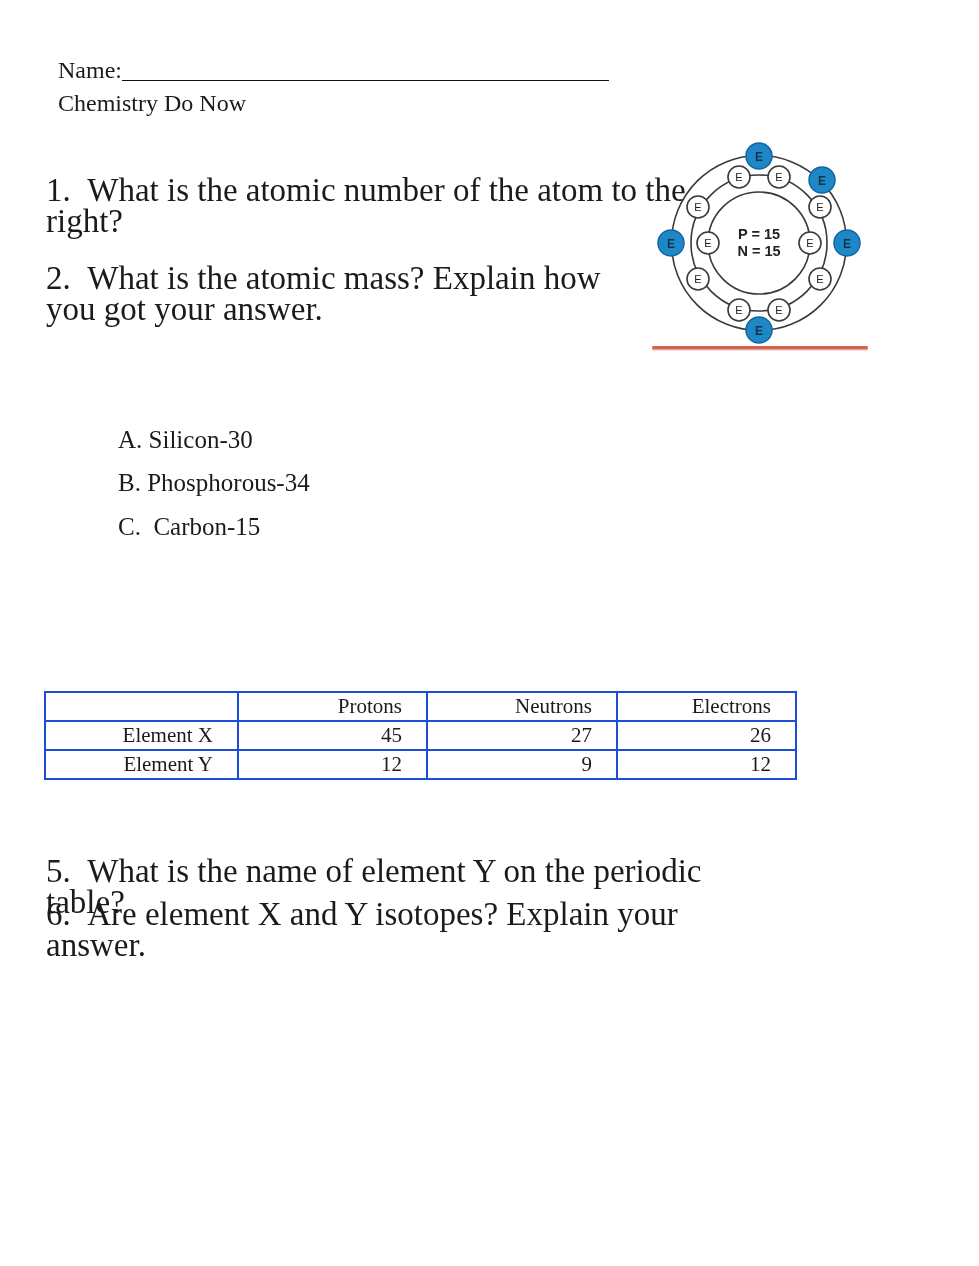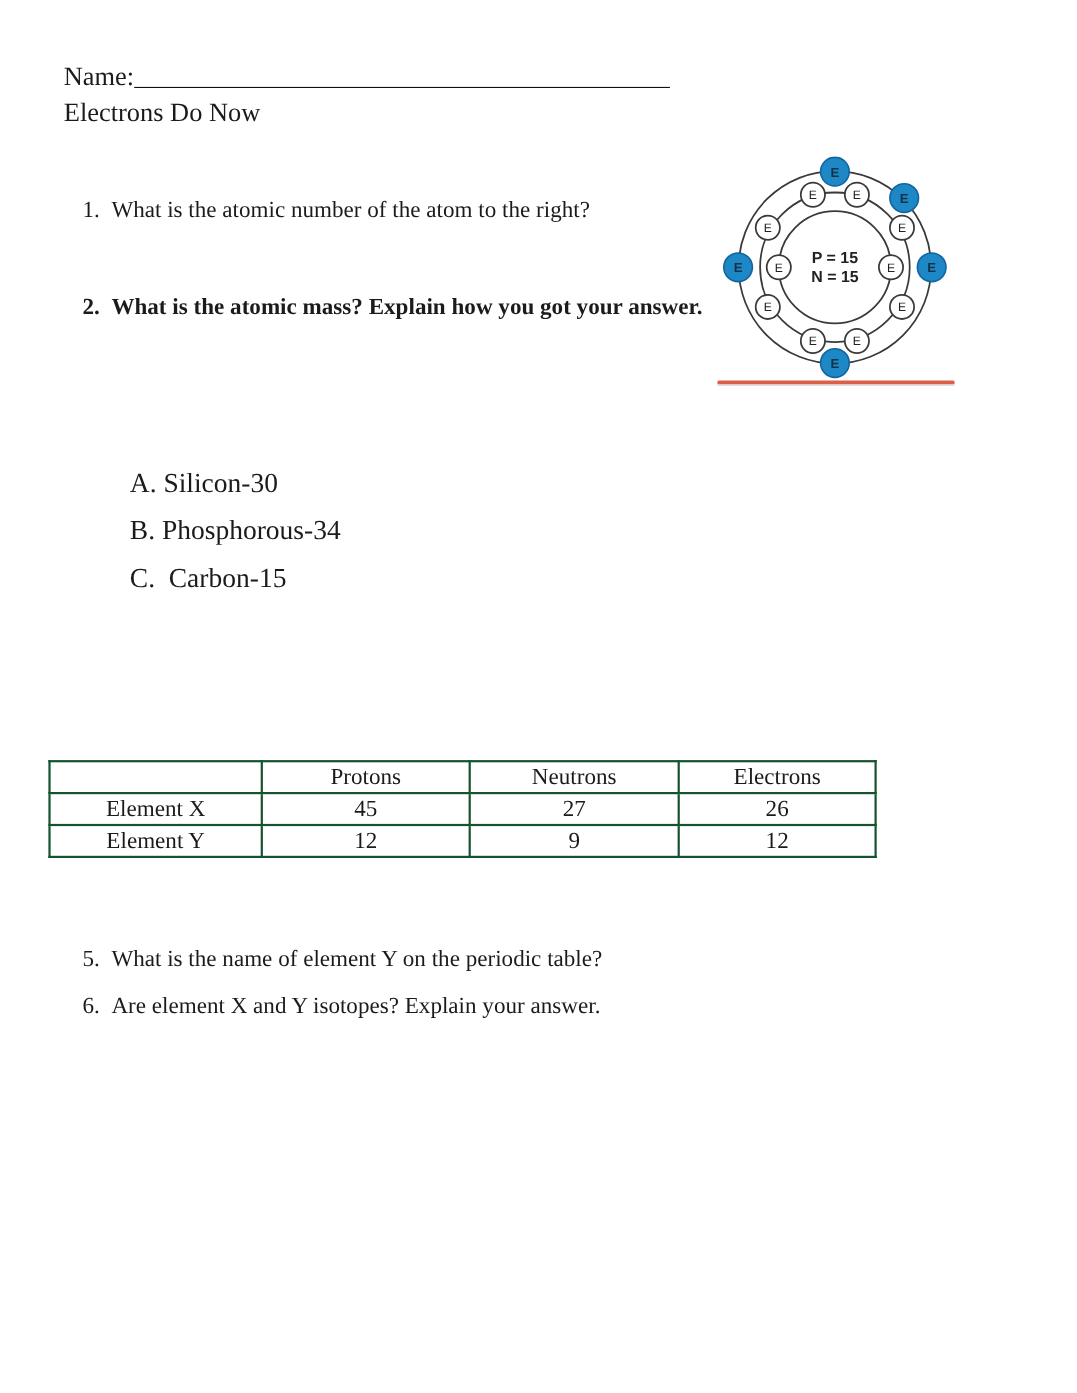--- a/index.html
+++ b/index.html
@@ -31,26 +31,26 @@
   }
   .doc-title {
     position: absolute;
     left: 58px; top: 89px;
     font-size: 24px;
     line-height: 28px;
   }
 
   .question {
     position: absolute;
-    left: 75px;
-    font-size: 21px;
+    left: 46px;
+    font-size: 33px;
     line-height: 31px;
   }
   .q1 { top: 175px; width: 640px; }
-  .q2 { top: 263px; width: 565px; font-weight: bold; }
+  .q2 { top: 263px; width: 565px; }
   .q3 { top: 382px; width: 820px; }
   .q4 { top: 812px; width: 700px; }
   .q5 { top: 856px; width: 700px; }
   .q6 { top: 899px; width: 700px; }
 
   .option {
     position: absolute;
     left: 118px;
     font-size: 25px;
     line-height: 28px;
@@ -75,36 +75,36 @@
     border-collapse: collapse;
     table-layout: fixed;
     font-size: 21px;
     color: #1b1b1b;
   }
   table.el-table col.c1 { width: 193px; }
   table.el-table col.c2 { width: 189px; }
   table.el-table col.c3 { width: 190px; }
   table.el-table col.c4 { width: 179px; }
   table.el-table th, table.el-table td {
-    border: 2px solid #14532d;
+    border: 2px solid #1d4ed8;
     height: 29px;
-    padding: 0 8px;
-    text-align: center;
+    padding: 0 24px;
+    text-align: right;
     font-weight: normal;
     vertical-align: middle;
   }
 </style>
 </head>
 <body>
 
 <div class="page">
 
   <div class="name-row"><span>Name:</span><span class="name-blank"></span></div>
 
-  <div class="doc-title">Electrons Do Now</div>
+  <div class="doc-title">Chemistry Do Now</div>
 
   <div class="question q1">1.&nbsp;&nbsp;What is the atomic number of the atom to the right?</div>
   <div class="question q2">2.&nbsp;&nbsp;What is the atomic mass? Explain how you got your answer.</div>
 
   <div class="option opt-a">A. Silicon-30</div>
   <div class="option opt-b">B. Phosphorous-34</div>
   <div class="option opt-c">C.&nbsp; Carbon-15</div>
 
   <div class="atom-figure">
     <svg width="216" height="209" viewBox="0 0 216 209">

